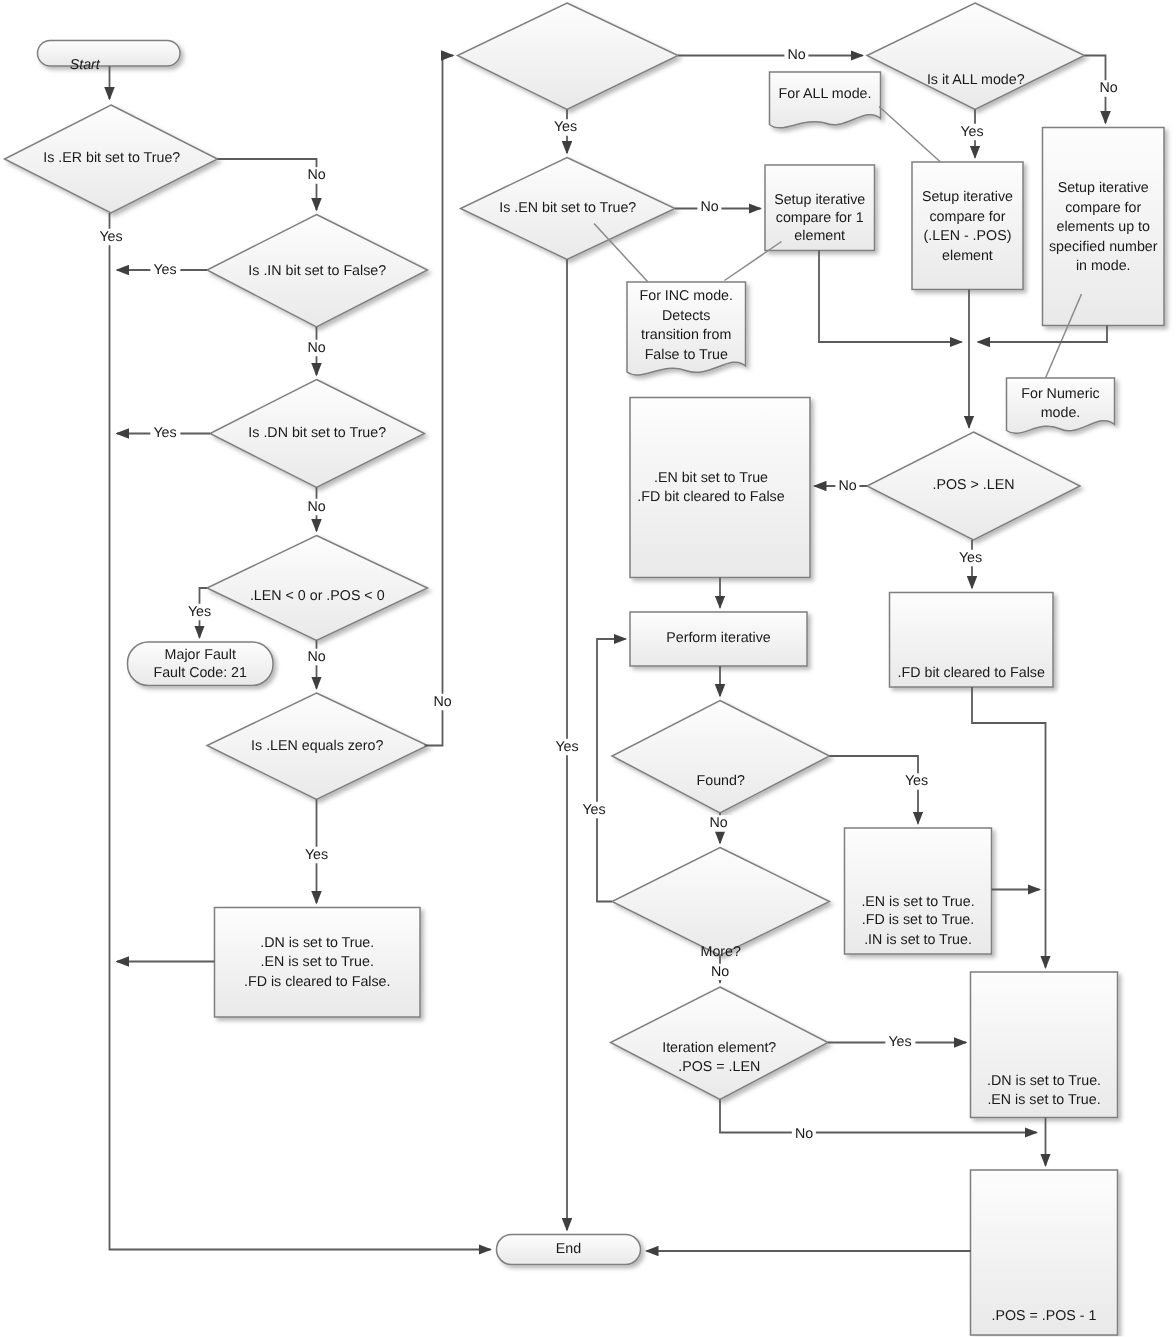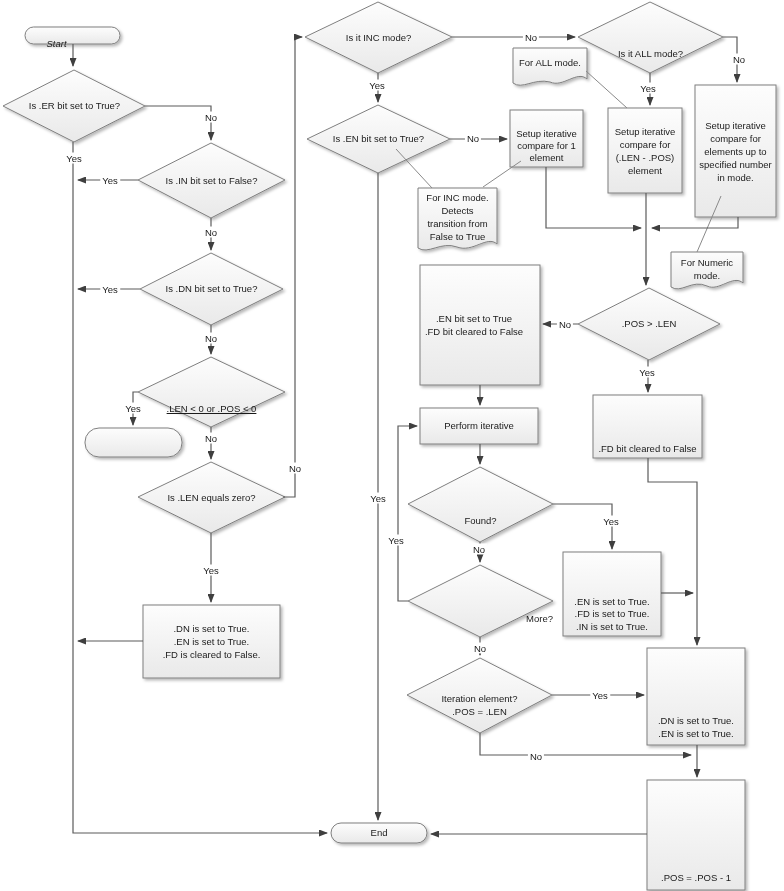--- a/index.html
+++ b/index.html
@@ -113,26 +113,27 @@
       <polyline class="conn" points="647,834 431,834" marker-end="url(#arrow)"></polyline>
     </g>
   </svg>
 
   <div class="labels">
 
     <div class="nl" style="left:9px;top:27px;width:95px;height:34px;font-style:italic;">Start</div>
     <div class="nl" style="left:4px;top:70px;width:141px;height:72px;">Is .ER bit set to True?</div>
     <div class="nl" style="left:138px;top:143px;width:147px;height:75px;">Is .IN bit set to False?</div>
     <div class="nl" style="left:140px;top:253px;width:143px;height:72px;">Is .DN bit set to True?</div>
-    <div class="nl" style="left:138px;top:374px;width:147px;height:70px;text-decoration:underline;">.LEN &lt; 0 or .POS &lt; 0</div>
+    <div class="nl" style="left:138px;top:363px;width:147px;height:70px;">.LEN &lt; 0 or .POS &lt; 0</div>
+    <div class="nl" style="left:85px;top:428px;width:97px;height:29px;line-height:11.5px;">Major Fault
+Fault Code: 21</div>
     <div class="nl" style="left:138px;top:462px;width:147px;height:71px;">Is .LEN equals zero?</div>
     <div class="nl lh13" style="left:143px;top:605px;width:137px;height:73px;">.DN is set to True.
 .EN is set to True.
 .FD is cleared to False.</div>
-    <div class="nl" style="left:305px;top:2px;width:147px;height:71px;">Is it INC mode?</div>
     <div class="nl" style="left:307px;top:105px;width:143px;height:68px;">Is .EN bit set to True?</div>
     <div class="tl" style="left:578px;top:47px;width:145px;">Is it ALL mode?</div>
     <div class="nl" style="left:513px;top:48px;width:74px;height:30px;">For ALL mode.</div>
     <div class="nl bottom" style="left:510px;top:110px;width:73px;height:57px;padding-bottom:3px;box-sizing:border-box;">Setup iterative
 compare for 1
 element</div>
     <div class="nl lh13" style="left:608px;top:108px;width:74px;height:85px;">Setup iterative
 compare for
 (.LEN - .POS)
 element</div>
@@ -149,21 +150,21 @@
 mode.</div>
     <div class="nl" style="left:578px;top:288px;width:142px;height:72px;">.POS &gt; .LEN</div>
     <div class="nl lh13" style="left:420px;top:265px;width:108px;height:120px;">.EN bit set to True
 .FD bit cleared  to False</div>
     <div class="nl bottom" style="left:593px;top:395px;width:109px;height:63px;padding-bottom:3px;box-sizing:border-box;">.FD bit cleared to False</div>
     <div class="nl" style="left:420px;top:408px;width:118px;height:36px;">Perform iterative</div>
     <div class="tl" style="left:408px;top:514px;width:145px;">Found?</div>
     <div class="nl bottom" style="left:563px;top:552px;width:98px;height:84px;padding-bottom:3px;box-sizing:border-box;line-height:12.5px;">.EN is set to True.
 .FD is set to True.
 .IN is set to True.</div>
-    <div class="tl" style="left:408px;top:612px;width:145px;text-align:right;">More?</div>
+    <div class="tl" style="left:408px;top:628px;width:145px;">More?</div>
     <div class="tl" style="left:407px;top:692px;width:145px;">Iteration element?
 .POS = .LEN</div>
     <div class="nl bottom" style="left:647px;top:648px;width:98px;height:97px;padding-bottom:5px;box-sizing:border-box;line-height:12.5px;">.DN is set to True.
 .EN is set to True.</div>
     <div class="nl bottom" style="left:647px;top:780px;width:98px;height:110px;padding-bottom:6px;box-sizing:border-box;">.POS = .POS - 1</div>
     <div class="nl" style="left:331px;top:823px;width:96px;height:20px;">End</div>
 
     <div class="el" style="left:74px;top:158px;">Yes</div>
     <div class="el" style="left:211px;top:117px;">No</div>
     <div class="el" style="left:110px;top:180px;">Yes</div>

